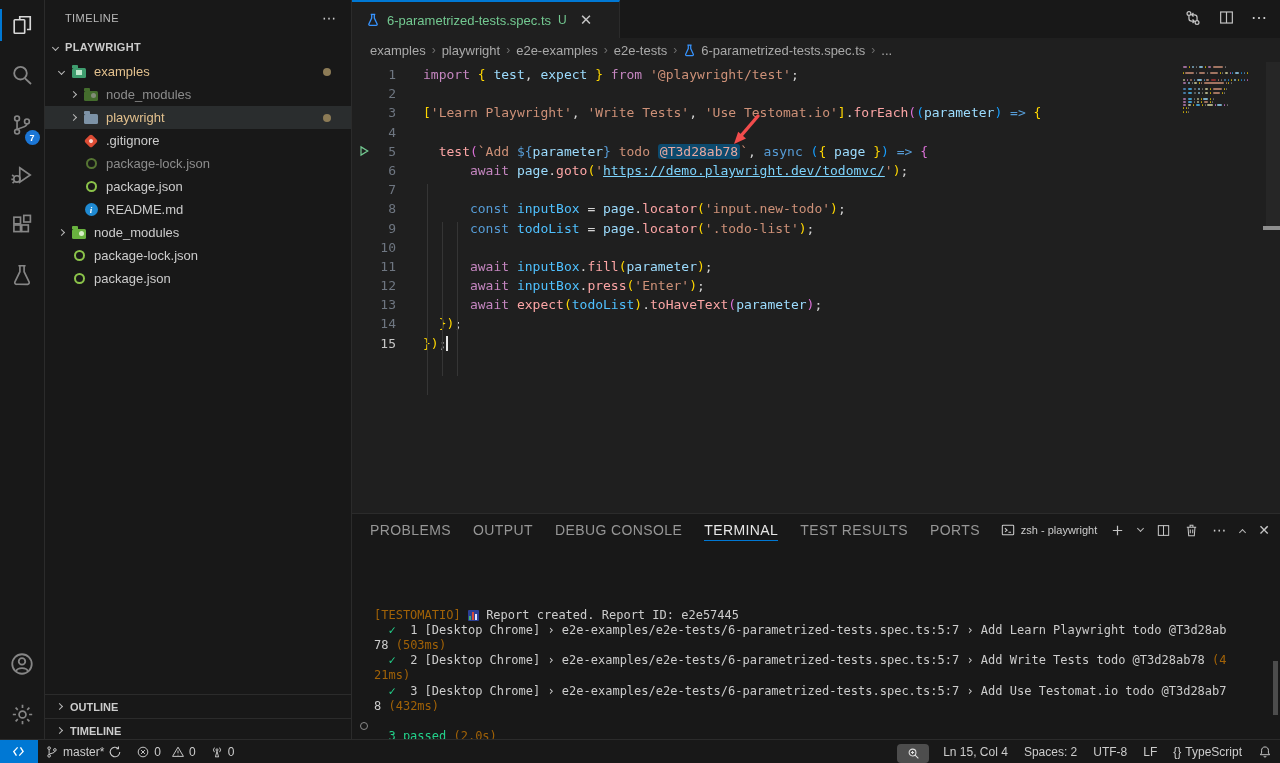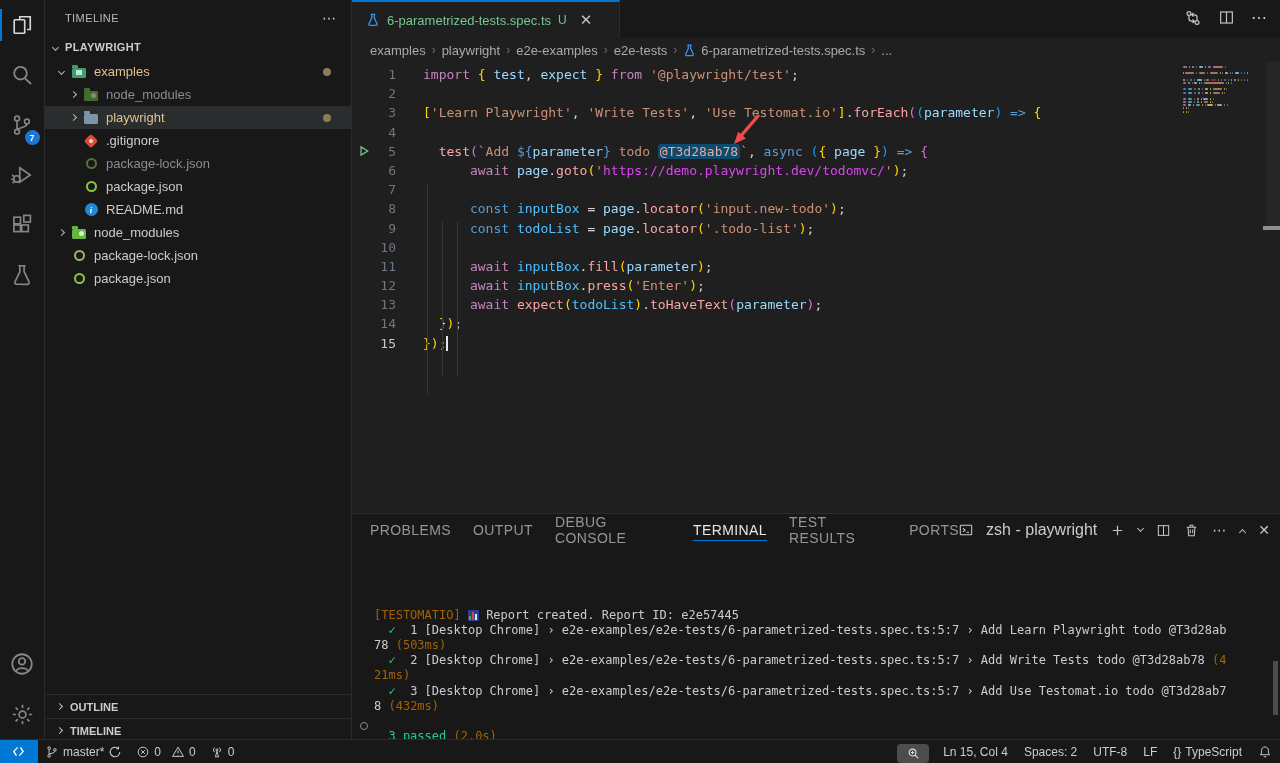--- a/index.html
+++ b/index.html
@@ -60,40 +60,40 @@
   .csep{color:#6e6e6e;font-size:12px}
   
   .editor{position:absolute;left:352px;top:62px;width:928px;height:451px;background:#1f1f1f;
           font-family:"DejaVu Sans Mono","Liberation Mono",monospace;font-size:13px;line-height:19.2px}
   .code-line{display:flex;height:19.2px;position:relative;white-space:pre}
   .ln{width:46px;flex:none;text-align:right;color:#6e7681;padding-right:2px}
   .ln.active{color:#c6c6c6}
   .run-arrow{position:absolute;left:6px;top:3px;width:12px;height:12px;cursor:pointer}
   .code{padding-left:25px}
   .tk-kw{color:#C586C0}.tk-st{color:#569CD6}.tk-fn{color:#fca5a5}.tk-vr{color:#9CDCFE}.tk-cv{color:#4FC1FF}
-  .tk-s{color:#CE9178}.tk-su{color:#d946ef;}.tk-p{color:#D4D4D4}
+  .tk-s{color:#CE9178}.tk-su{color:#7dd3fc;text-decoration:underline}.tk-p{color:#D4D4D4}
   .tk-b1{color:#FFD700}.tk-b2{color:#DA70D6}.tk-b3{color:#179FFF}
   .tk-tag{color:#e8a9a0;background:#0c4a6e;border-radius:3px;padding:0 2px}
   .ed-cursor{display:inline-block;width:1.5px;height:15px;background:#e8e8e8;vertical-align:-3px}
   .guide{position:absolute;width:1px;background:#353535}
   .minimap{position:absolute;left:831px;top:4px;width:64px}
   .mrow{display:flex;gap:2px;height:2px;margin-bottom:1.2px}
   .mseg{height:2px;border-radius:1px;opacity:.75}
   .ed-strip{position:absolute;left:914px;top:0;width:14px;height:167px;background:#262626}
   .ed-handle{position:absolute;left:911px;top:164px;width:17px;height:4px;background:#8f8f8f}
   .anno-arrow{position:absolute;left:368px;top:48px;pointer-events:none}
   
   .panel{position:absolute;left:352px;top:513px;width:928px;height:226px;background:#181818;border-top:1px solid #2b2b2b}
   .p-head{height:32px;display:flex;align-items:center;padding:0 10px 0 18px}
   .p-tabs{display:flex;gap:22px;flex:1}
   .p-tab{font-size:14px;color:#969696;letter-spacing:.4px;height:32px;display:flex;align-items:center;cursor:pointer;position:relative}
   .p-tab.active{color:#e7e7e7}
   .p-tab.active::after{content:"";position:absolute;left:0;right:0;bottom:5px;height:1px;background:#0078d4}
   .p-right{display:flex;align-items:center;gap:13px;color:#c5c5c5}
-  .shell-label{font-size:16px;color:#cccccc;display:flex;align-items:center;gap:13px}
+  .shell-label{font-size:11px;color:#cccccc;display:flex;align-items:center;gap:6px}
   .term{position:absolute;left:0;top:32px;right:0;bottom:0;padding:16px 0 0 22px;
         font-family:"DejaVu Sans Mono","Liberation Mono",monospace;font-size:12px;line-height:15.2px;white-space:pre;overflow:hidden}
   .tm-fg{color:#cccccc}.tm-dim{color:#a16207}.tm-green{color:#23d18b}
   .chart-ic{display:inline-flex;align-items:flex-end;gap:1px;background:#2b3f94;width:11px;height:11px;padding:1px;vertical-align:-1px;border-radius:1px}
   .chart-ic i{display:block;width:2px}
   .cmd-circle{position:absolute;left:8px;bottom:9px;width:8px;height:8px;border:1px solid #8a8a8a;border-radius:50%}
   .p-scroll{position:absolute;right:2px;top:147px;width:5px;height:54px;background:rgba(140,140,140,.45)}
   
   .status{position:absolute;left:0;top:739px;width:1280px;height:24px;background:#181818;border-top:1px solid #2b2b2b;
           display:flex;align-items:center;justify-content:space-between;font-size:12px;color:#cccccc}

